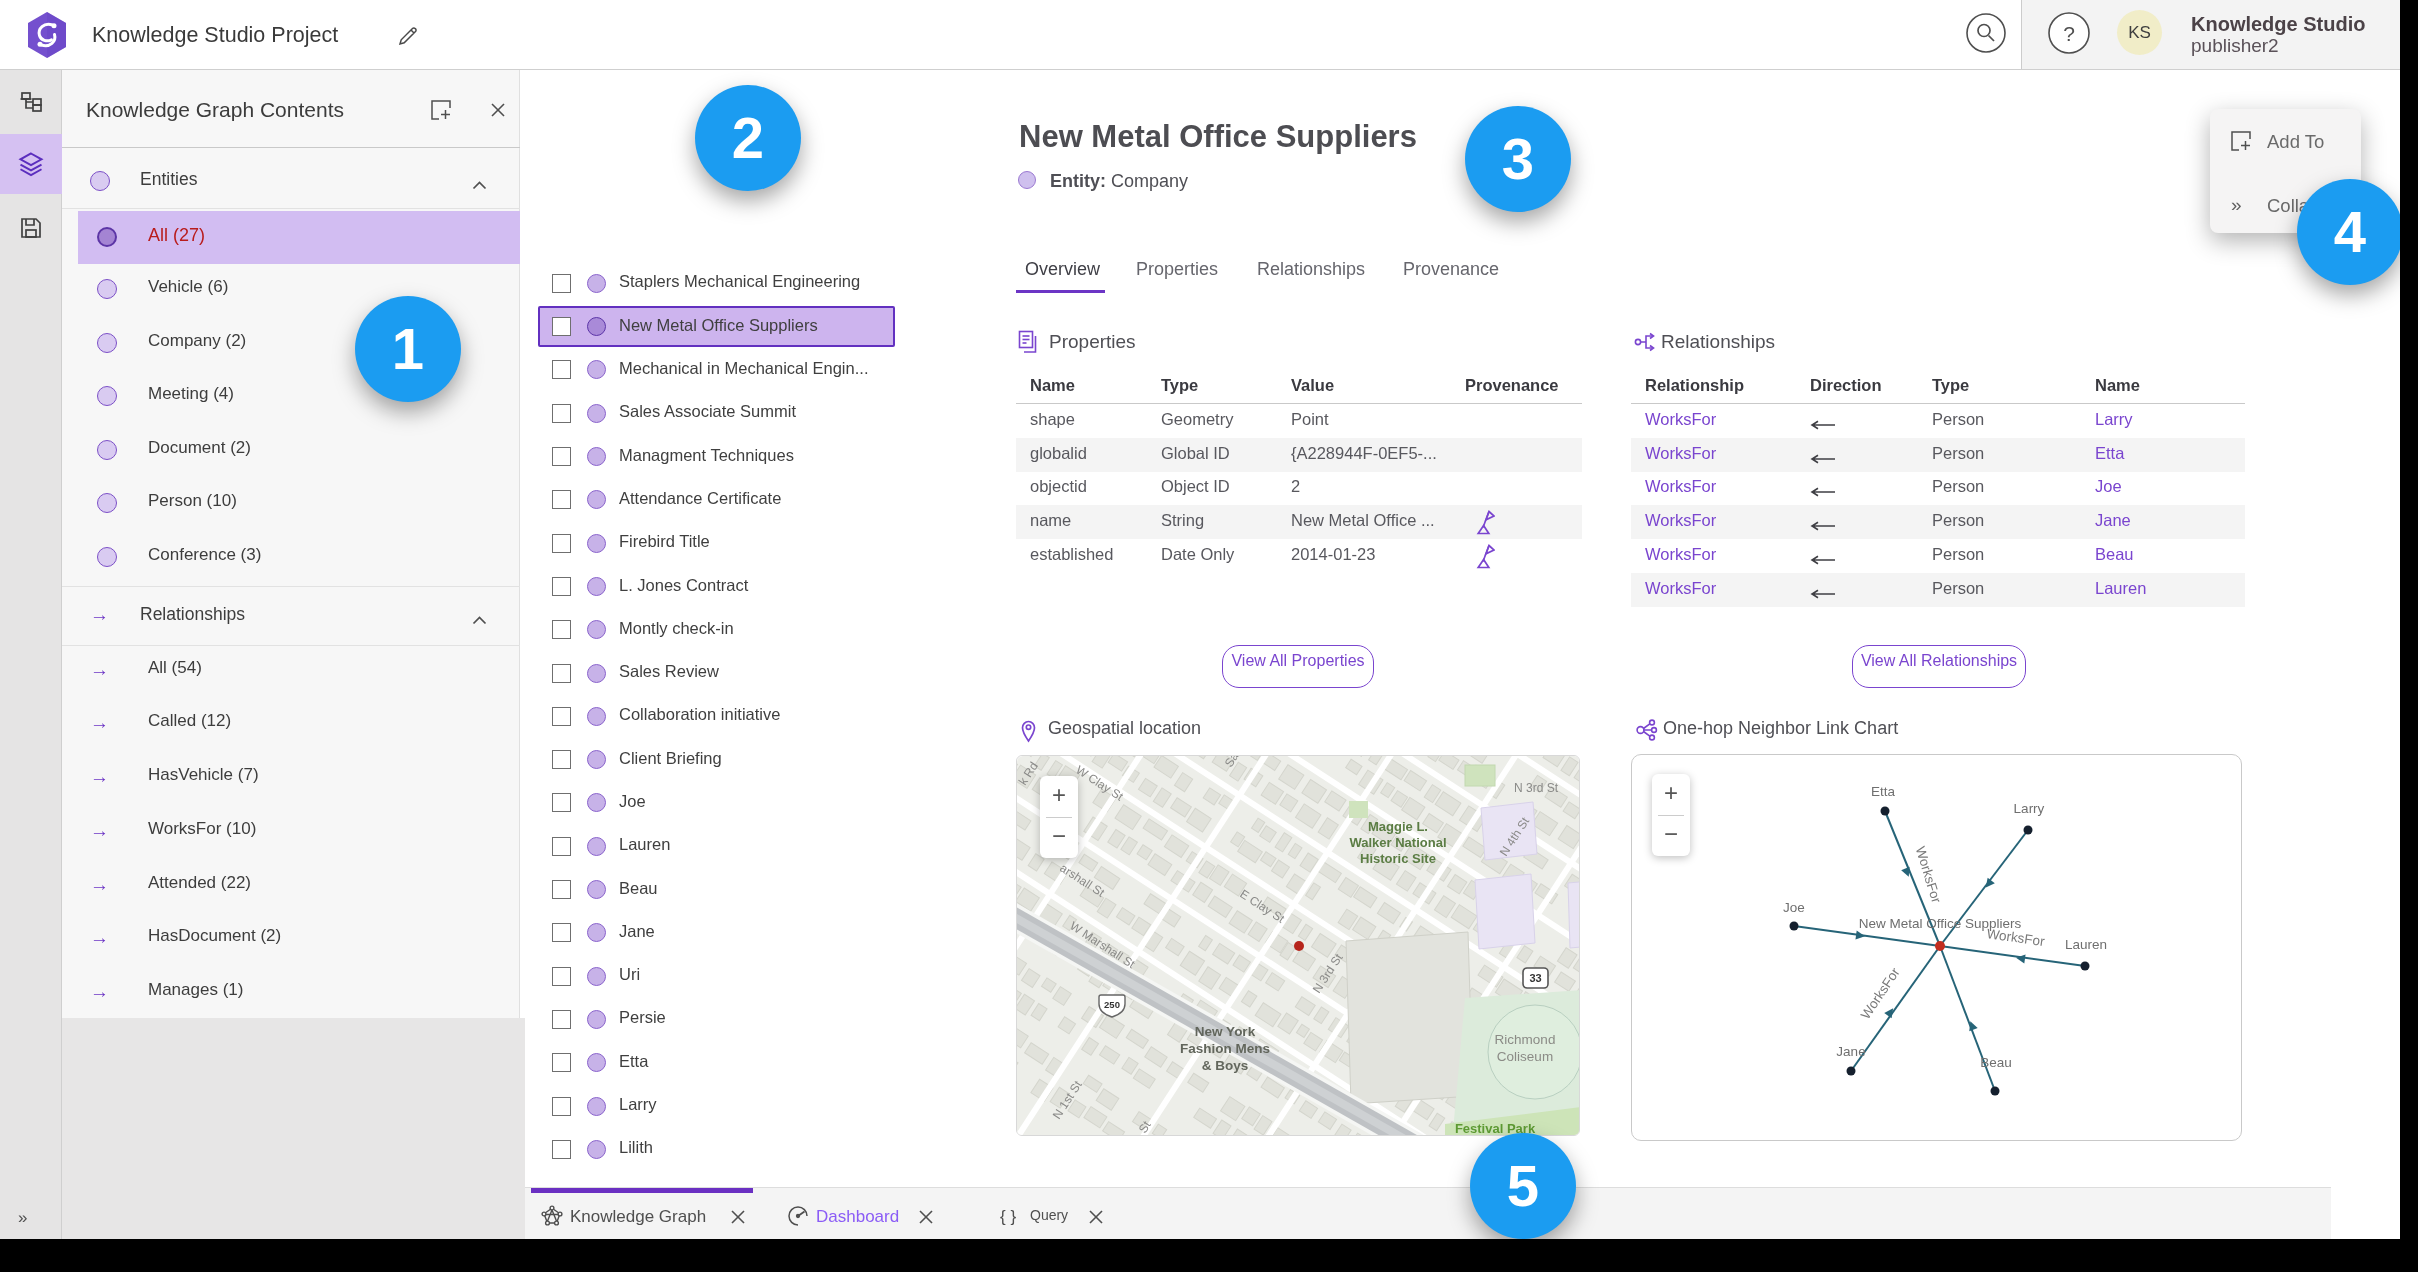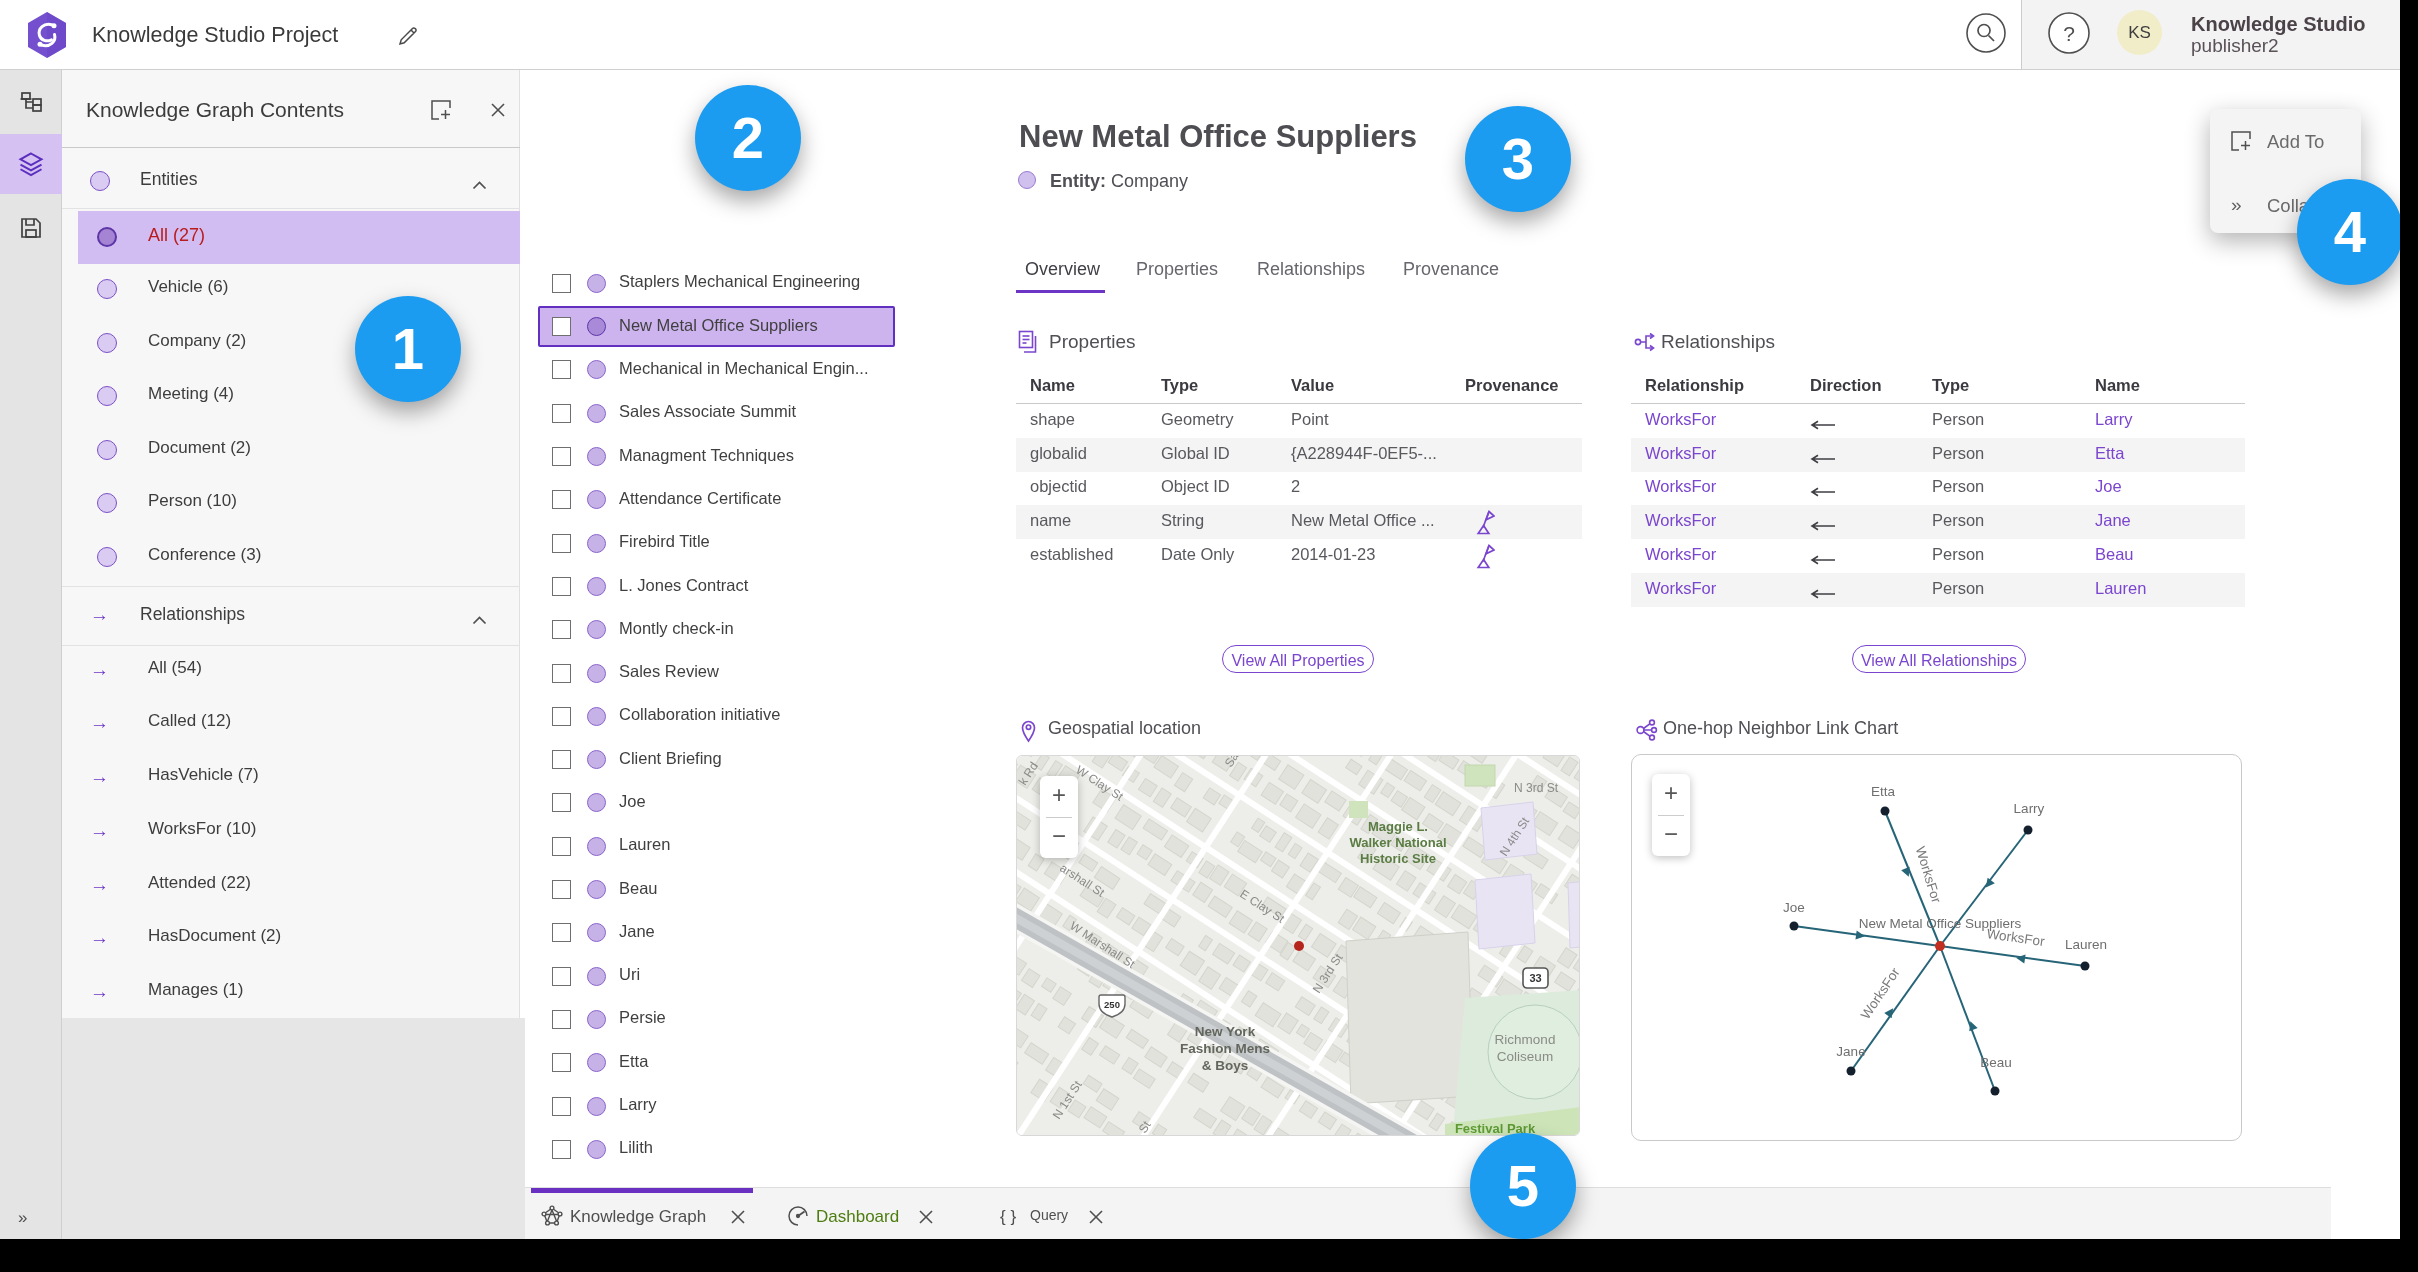--- a/index.html
+++ b/index.html
@@ -15,21 +15,21 @@
 .p1circle { position:absolute; width:20px; height:20px; border-radius:50%; background:#d9cbf1; border:1.5px solid #7c50c7; }
 .p1txt { position:absolute; left:86px; font-size:17px; color:#3d3d3d; }
 .p1arrow { position:absolute; left:28px; font-size:19px; color:#6c35c5; }
 .p2cb { position:absolute; left:552px; width:19px; height:19px; border:1.5px solid #6f6f6f; background:#fff; }
 .p2circle { position:absolute; left:587px; width:19px; height:19px; border-radius:50%; border:1.5px solid; }
 .p2txt { position:absolute; left:619px; font-size:16.5px; color:#3f3f3f; white-space:nowrap; }
 .p2sel { position:absolute; left:538px; width:357px; height:41px; background:#cdb4ee; border:2.5px solid #6230c0; border-radius:2px; }
 .stripe { position:absolute; height:34px; background:#f4f4f4; }
 .cell { position:absolute; font-size:16.5px; color:#58585e; white-space:nowrap; }
 .th { position:absolute; font-size:16.5px; font-weight:bold; color:#3a3a40; }
-.pill { position:absolute; border:1.5px solid #7a45cf; color:#7a45cf; font-size:16px; border-radius:17px; height:28px; line-height:30px; text-align:center; background:#fff; }
+.pill { position:absolute; border:1.5px solid #7a45cf; color:#7a45cf; font-size:16px; border-radius:17px; height:43px; line-height:30px; text-align:center; background:#fff; }
 .sechead { position:absolute; font-size:19px; color:#4f4f55; }
 .callout { position:absolute; width:106px; height:106px; border-radius:50%; background:#1b9cf1; color:#fff; font-size:58px; font-weight:bold; text-align:center; line-height:106px; box-shadow:0 10px 22px rgba(0,0,0,0.35); }
 .zoombtn { position:absolute; width:38px; height:82px; background:#fff; border-radius:6px; box-shadow:0 2px 8px rgba(0,0,0,0.25); }
 .zoombtn .plus, .zoombtn .minus { position:absolute; left:0; width:38px; text-align:center; color:#555; font-size:24px; }
 .zoombtn .plus { top:5px; }
 .zoombtn .minus { top:46px; }
 .zoombtn .div { position:absolute; top:41px; left:6px; width:26px; height:1px; background:#ccc; }
 </style></head><body>
 <div id="stage">
 <div id="content">
@@ -1347,21 +1347,21 @@
   <div style="position:absolute;left:45px;top:19px;font-size:17px;color:#4f4f4f">Knowledge Graph</div>
   <div style="position:absolute;left:205px;top:21px"><svg width="16" height="16" viewBox="0 0 16 16" stroke="#4f4f4f" stroke-width="1.6">
             <line x1="2" y1="2" x2="14" y2="14"></line>
             <line x1="14" y1="2" x2="2" y2="14"></line>
           </svg></div>
   <div style="position:absolute;left:262px;top:17px"><svg width="22" height="22" viewBox="0 0 22 22" stroke="#4f4f4f" stroke-width="1.5" fill="none">
             <path d="M20 11 a9 9 0 1 0 -9 9"></path>
             <path d="M11 11 L17.5 6.5" stroke-width="1.8"></path>
             <circle cx="11" cy="11" r="1.4" fill="#4f4f4f"></circle>
           </svg></div>
-  <div style="position:absolute;left:291px;top:19px;font-size:17px;color:#4d7c0f">Dashboard</div>
+  <div style="position:absolute;left:291px;top:19px;font-size:17px;color:#8b5cf6">Dashboard</div>
   <div style="position:absolute;left:393px;top:21px"><svg width="16" height="16" viewBox="0 0 16 16" stroke="#4f4f4f" stroke-width="1.6">
             <line x1="2" y1="2" x2="14" y2="14"></line>
             <line x1="14" y1="2" x2="2" y2="14"></line>
           </svg></div>
   <div style="position:absolute;left:475px;top:19px;font-size:17px;color:#4f4f4f">{ }</div>
   <div style="position:absolute;left:505px;top:19px;font-size:14px;color:#4f4f4f">Query</div>
   <div style="position:absolute;left:563px;top:21px"><svg width="16" height="16" viewBox="0 0 16 16" stroke="#4f4f4f" stroke-width="1.6">
             <line x1="2" y1="2" x2="14" y2="14"></line>
             <line x1="14" y1="2" x2="2" y2="14"></line>
           </svg></div>

